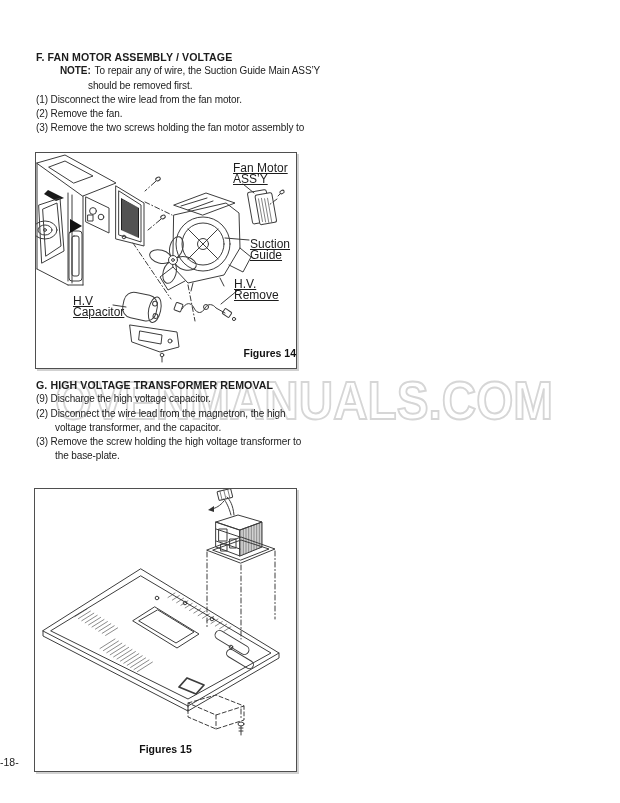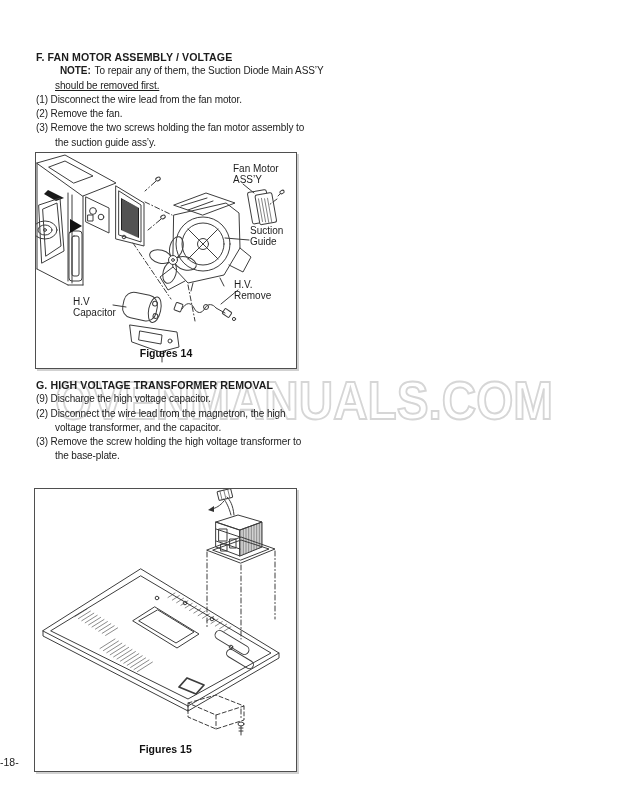--- a/index.html
+++ b/index.html
@@ -16,42 +16,43 @@
   .watermark{
     position:absolute;left:50px;top:372px;width:515px;height:58px;
     z-index:0;pointer-events:none;
   }
   
   .content{position:absolute;inset:0;z-index:1;}
   .textblock{position:absolute;font-size:10px;line-height:14.3px;letter-spacing:-0.1px;white-space:nowrap;}
   .tb-f{left:36px;top:50px;width:340px;}
   .tb-g{left:36px;top:378px;width:340px;}
   .heading{font-weight:bold;font-size:10.6px;letter-spacing:0.1px;}
-  .indent-note{margin-left:19px;text-decoration:underline;}
+  .indent-note{margin-left:52px;}
   .indent-step{margin-left:19px;}
   .notelabel{font-weight:bold;padding-left:24px;}
   .notetext{margin-left:4px;}
   
   .figure{
     position:absolute;background:#fff;
     border:1px solid #4f4f4f;
     box-shadow:2px 2px 0 rgba(0,0,0,0.18);
   }
   .fig14{left:35px;top:152px;width:260px;height:215px;}
   .fig15{left:34px;top:488px;width:261px;height:282px;}
   .figure svg{position:absolute;left:0;top:0;}
   .fig-label{
-    position:absolute;font-size:10px;line-height:11px;color:#1d1d1d;
+    position:absolute;font-size:12px;line-height:11px;color:#1d1d1d;
     white-space:nowrap;
+    text-decoration:underline;
   }
   .fig-caption{
     position:absolute;left:0;width:100%;text-align:center;
     font-weight:bold;font-size:10.5px;color:#111;
   }
-  .cap14{top:194px;}
+  .cap14{top:194px;text-align:right;}
   .cap15{top:254px;}
   
   .ink{stroke:#3d3d3d;fill:none;stroke-width:1;stroke-linecap:round;stroke-linejoin:round;}
   .thin{stroke-width:0.6;}
   .dash{stroke-dasharray:5 2.5 1 2.5;}
   .dash2{stroke-dasharray:4 2.5;}
   
   .page-number{
     position:absolute;left:0;top:756px;width:100%;
     text-align:left;font-size:10.5px;color:#222;
@@ -64,27 +65,26 @@
 
   <svg class="watermark" viewBox="0 0 515 58">
     <text x="5" y="47" textLength="498" lengthAdjust="spacingAndGlyphs" font-family="Liberation Sans, DejaVu Sans, sans-serif" font-weight="bold" font-size="54" fill="#ffffff" stroke="#d6d6d6" stroke-width="2">OVENMANUALS.COM</text>
   </svg>
 
   <div class="content">
 
     <div class="textblock tb-f">
       <div class="heading">F. FAN MOTOR ASSEMBLY / VOLTAGE</div>
       <div>
-        <span class="notelabel">NOTE:</span><span class="notetext">To repair any of them, the Suction Diode Main ASS’Y</span>
+        <span class="notelabel">NOTE:</span><span class="notetext">To repair any of wire, the Suction Guide Main ASS’Y</span>
       </div>
       <div class="indent-note">should be removed first.</div>
       <div>(1) Disconnect the wire lead from the fan motor.</div>
       <div>(2) Remove the fan.</div>
       <div>(3) Remove the two screws holding the fan motor assembly to</div>
-      <div class="indent-step">the suction guide ass’y.</div>
     </div>
 
     <div class="figure fig14">
       <svg width="260" height="215" viewBox="0 0 260 215">
         <g class="ink">
 
           <g>
             <path d="M1,10 L29,2 L80,30 L47,43 Z"></path>
             <path d="M13,14 L29,8 L57,23 L38,30 Z"></path>
             <polygon points="12,37 28,45 20,48 8,41" fill="#1a1a1a" stroke="none"></polygon>
@@ -171,21 +171,21 @@
 
           <path d="M207,31 L218,40 M213,87 L189,85 M202,137 L185,151 M77,152 L90,154"></path>
 
           <path class="dash" d="M109,49 L136,62 M97,90 L135,146 M152,132 L159,168"></path>
         </g>
       </svg>
       <div class="fig-label" style="left:197px;top:10px;">
         <div>Fan Motor</div>
         <div>ASS’Y</div>
       </div>
-      <div class="fig-label" style="left:214px;top:72px;">
+      <div class="fig-label" style="left:214px;top:86px;">
         <div>Suction</div>
         <div>Guide</div>
       </div>
       <div class="fig-label" style="left:198px;top:126px;">
         <div>H.V.</div>
         <div>Remove</div>
       </div>
       <div class="fig-label" style="left:37px;top:143px;">
         <div>H.V</div>
         <div>Capacitor</div>

